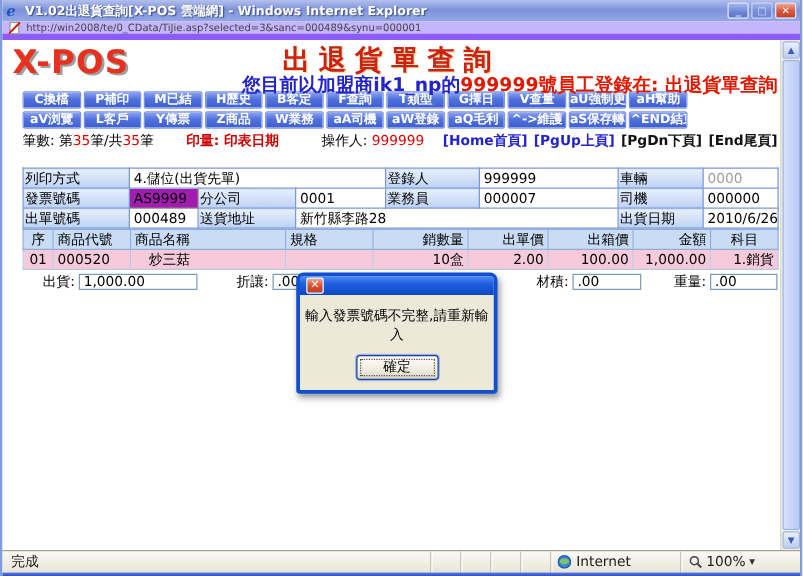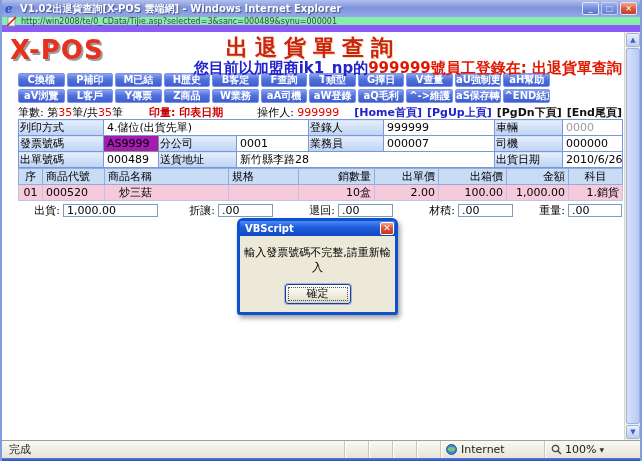--- a/index.html
+++ b/index.html
@@ -11,21 +11,21 @@
   .titlebar { height:17px; flex:0 0 17px; background:linear-gradient(180deg,#b3c0ec 0%,#7e93dc 45%,#94a8e6 100%); display:flex; align-items:center; gap:3px; padding:0 3px; }
   .ie-icon { width:12px; height:12px; color:#2257c4; font:italic bold 12px/12px "DejaVu Serif",serif; }
   .title-text { color:#fff; font-size:10px; font-weight:bold; text-shadow:1px 1px 1px #44508a; white-space:nowrap; overflow:hidden; flex:1; }
   .winbtns { display:flex; gap:2px; }
   .winbtn { width:17px; height:13px; border:1px solid #dfe6fb; border-radius:2px; color:#fff; font-size:8px; line-height:11px; text-align:center; cursor:pointer; }
   .btn-min,.btn-max { background:linear-gradient(180deg,#a5b6ee,#6c87d8 60%,#5c77cc); }
   .btn-max { opacity:.65; }
   .btn-close { background:linear-gradient(180deg,#f2a793,#dd5a3b 50%,#c04226); font-weight:bold; }
 
   
-  .addressbar { height:15px; flex:0 0 15px; background:#86efac; border-bottom:7px solid #8b5cf6; display:flex; align-items:center; gap:4px; padding:0 5px; }
+  .addressbar { height:15px; flex:0 0 15px; background:#c4b5fd; border-bottom:5px solid #8b5cf6; display:flex; align-items:center; gap:4px; padding:0 5px; }
   .url { font-size:8px; color:#454545; white-space:nowrap; overflow:hidden; }
 
   
   .content { position:relative; flex:1; background:#fff; overflow:hidden; }
   .page { position:absolute; left:0; top:0; right:16px; bottom:0; }
 
   
   .scrollbar { position:absolute; top:0; right:0; bottom:0; width:16px; background:#f0efe6; border-left:1px solid #dcd8c8; }
   .sb-btn { position:absolute; left:1px; width:14px; height:14px; background:linear-gradient(180deg,#e9effc,#bccdf4); border:1px solid #9fb4e6; border-radius:2px; color:#3c5cc0; font-size:7px; line-height:12px; text-align:center; cursor:pointer; }
   .sb-up { top:1px; } .sb-down { bottom:1px; }
@@ -37,21 +37,21 @@
   .page-title { position:absolute; left:0; right:0; top:1px; text-align:center; font-family:"DejaVu Serif",serif; font-size:22px; font-weight:bold; color:#cc2212; letter-spacing:7px; text-shadow:1px 1px 0 #eda; }
   .login-status { position:absolute; right:2px; top:27px; font-size:15px; font-weight:bold; white-space:nowrap; }
   .ls-blue { color:#2323cc; } .ls-red { color:#e01800; }
 
   
   .toolbar { margin:1px 0 0 16px; width:532px; display:flex; flex-direction:column; gap:2px; }
   .toolbar-row { display:flex; gap:2px; }
   .tbtn { flex:1 1 0; height:14px; min-width:0; background:linear-gradient(180deg,#8aa2f0 0%,#5172dc 45%,#3e5ed0 100%); border:1px solid #7b94e8; border-radius:2px; color:#fff; font-size:10px; font-weight:bold; text-align:center; line-height:12px; white-space:nowrap; overflow:hidden; cursor:pointer; }
 
   
-  .infobar { margin:3px 0 0 16px; width:604px; height:13px; font-size:11px; display:flex; align-items:center; white-space:nowrap; }
+  .infobar { margin:3px 0 15px 16px; width:604px; height:13px; font-size:11px; display:flex; align-items:center; white-space:nowrap; }
   .red { color:#e00000; }
   .ib-print { color:#cc0000; font-weight:bold; margin-left:26px; }
   .ib-operator { margin-left:34px; }
   .ib-nav { margin-left:auto; display:flex; gap:5px; font-weight:bold; }
   .nav-blue { color:#2222cc; cursor:pointer; }
   .nav-black { color:#111; cursor:pointer; }
 
   
   table.form-table { margin-left:16px; width:604px; border-collapse:collapse; table-layout:fixed; font-size:11px; }
   .form-table td { border:1px solid #7a98d8; height:14px; padding:0 3px; overflow:hidden; white-space:nowrap; }
@@ -265,21 +265,20 @@
     </div>
 
     <div class="scrollbar">
       <div class="sb-btn sb-up">▲</div>
       <div class="sb-thumb"></div>
       <div class="sb-btn sb-down">▼</div>
     </div>
 
     <div class="dialog">
       <div class="dialog-titlebar">
-        <span class="dialog-title">VBScript</span>
         <span class="dialog-close">✕</span>
       </div>
       <div class="dialog-body">
         <div class="dialog-msg">輸入發票號碼不完整,請重新輸入</div>
         <span class="ok-button">確定</span>
       </div>
     </div>
   </div>
 
   <div class="statusbar">

